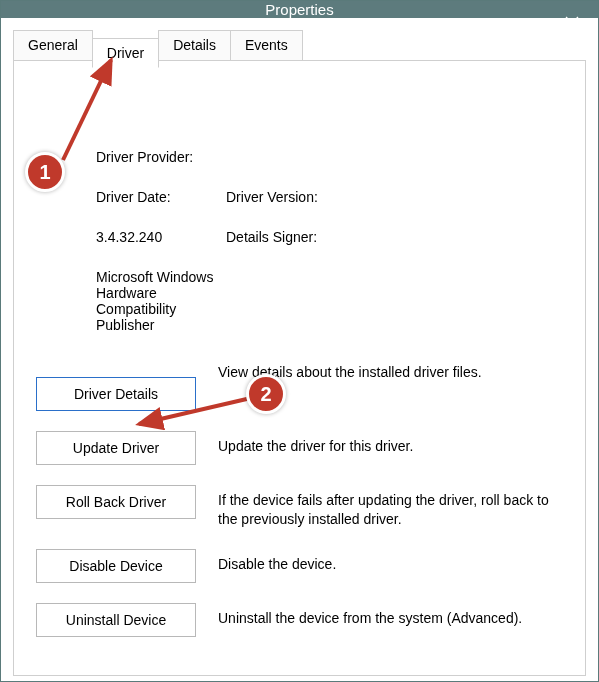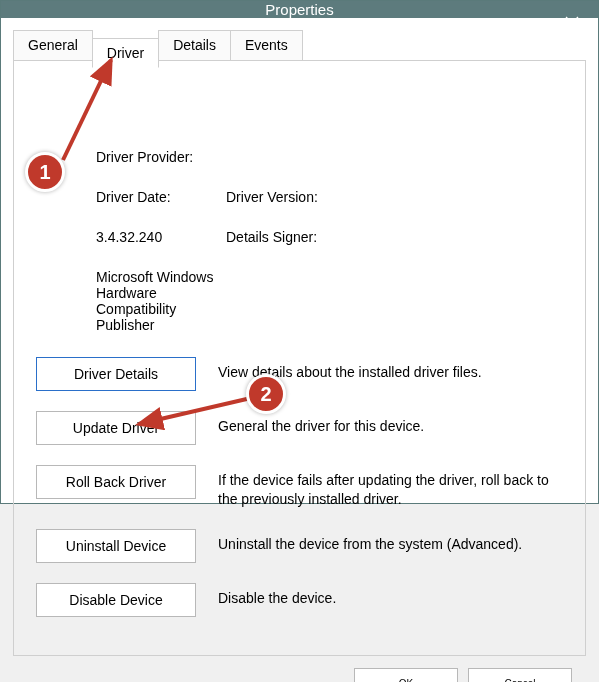--- a/index.html
+++ b/index.html
@@ -7,21 +7,21 @@
     margin: 0;
     font-family: "Segoe UI", Tahoma, sans-serif;
     font-size: 14px;
     background: #f0f0f0;
     width: 599px;
     height: 682px;
     overflow: hidden;
   }
   .window {
     width: 599px;
-    height: 504px;
+    height: 682px;
     background: #ffffff;
     border: 1px solid #5a7a7a;
     display: flex;
     flex-direction: column;
   }
   .titlebar {
     height: 46px;
     background: #5d7b7d;
     color: #ffffff;
     display: flex;
@@ -97,20 +97,21 @@
     background: #ffffff;
     border: 1px solid #b8b8b8;
     font-family: inherit;
     font-size: 14px;
     cursor: pointer;
     margin-right: 22px;
     flex-shrink: 0;
   }
   .action-row button.highlight {
     border: 1.5px solid #2a6fc9;
+    margin-top: 20px;
   }
   .action-row .desc {
     flex: 1;
     line-height: 1.35;
     padding-top: 6px;
   }
   .footer {
     height: 56px;
     display: flex;
     align-items: center;
@@ -194,36 +195,36 @@
         <div class="value">Microsoft Windows Hardware Compatibility Publisher</div>
       </div>
 
       <div class="action-row">
         <button class="highlight">Driver Details</button>
         <div class="desc">View details about the installed driver files.</div>
       </div>
 
       <div class="action-row">
         <button>Update Driver</button>
-        <div class="desc">General the driver for this device.</div>
+        <div class="desc">Update the driver for this driver.</div>
       </div>
 
       <div class="action-row">
         <button>Roll Back Driver</button>
         <div class="desc">If the device fails after updating the driver, roll back to the previously installed driver.</div>
       </div>
 
       <div class="action-row">
+        <button>Disable Device</button>
+        <div class="desc">Disable the device.</div>
+      </div>
+
+      <div class="action-row">
         <button>Uninstall Device</button>
         <div class="desc">Uninstall the device from the system (Advanced).</div>
-      </div>
-
-      <div class="action-row">
-        <button>Disable Device</button>
-        <div class="desc">Disable the device.</div>
       </div>
 
     </div>
 
     <div class="footer">
       <button>OK</button>
       <button>Cancel</button>
     </div>
 
     <div class="anno-badge" style="left:24px; top:134px;">1</div>

